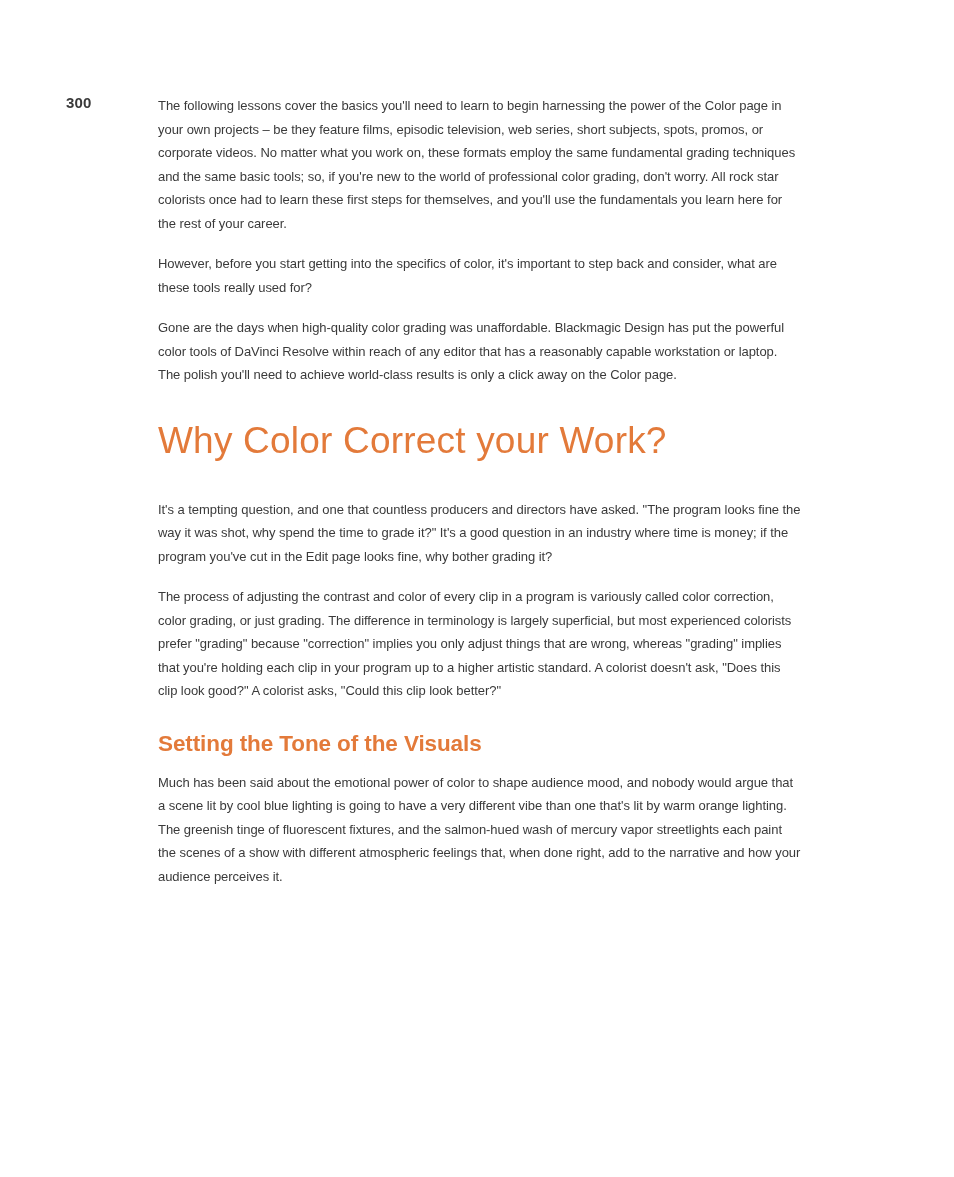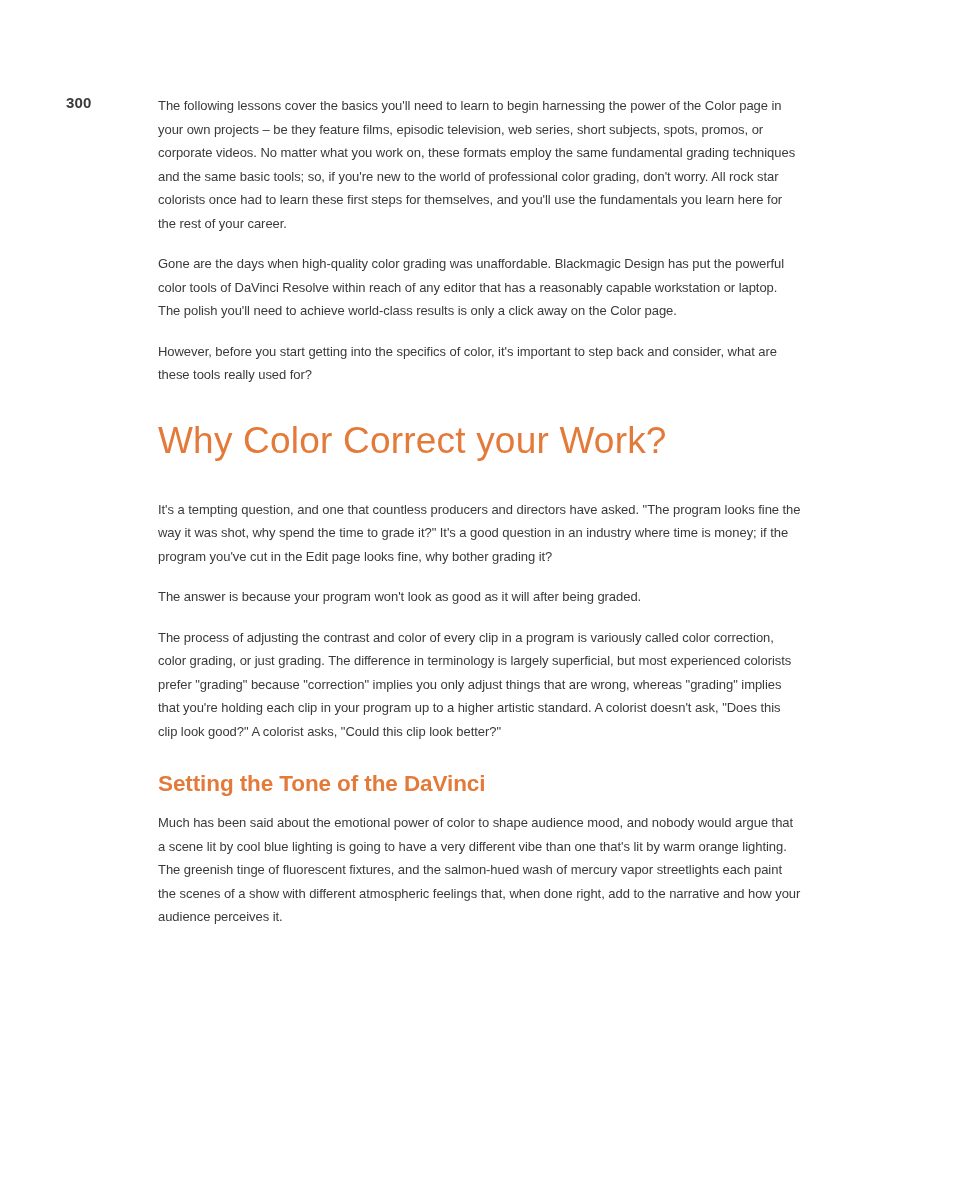--- a/index.html
+++ b/index.html
@@ -56,27 +56,26 @@
 </head>
 <body>
 
 <div class="page">
 
   <div class="page-number-col">300</div>
 
   <div class="body-col">
 
     <p class="para">The following lessons cover the basics you'll need to learn to begin harnessing the power of the Color page in your own projects – be they feature films, episodic television, web series, short subjects, spots, promos, or corporate videos. No matter what you work on, these formats employ the same fundamental grading techniques and the same basic tools; so, if you're new to the world of professional color grading, don't worry. All rock star colorists once had to learn these first steps for themselves, and you'll use the fundamentals you learn here for the rest of your career.</p>
+    <p class="para">However, before you start getting into the specifics of color, it's important to step back and consider, what are these tools really used for?</p>
     <p class="para">Gone are the days when high-quality color grading was unaffordable. Blackmagic Design has put the powerful color tools of DaVinci Resolve within reach of any editor that has a reasonably capable workstation or laptop. The polish you'll need to achieve world-class results is only a click away on the Color page.</p>
-    <p class="para">However, before you start getting into the specifics of color, it's important to step back and consider, what are these tools really used for?</p>
 
     <h1 class="h1">Why Color Correct your Work?</h1>
 
     <p class="para">It's a tempting question, and one that countless producers and directors have asked. "The program looks fine the way it was shot, why spend the time to grade it?" It's a good question in an industry where time is money; if the program you've cut in the Edit page looks fine, why bother grading it?</p>
-    <p class="para">The answer is because your program won't look as good as it will after being graded.</p>
     <p class="para">The process of adjusting the contrast and color of every clip in a program is variously called color correction, color grading, or just grading. The difference in terminology is largely superficial, but most experienced colorists prefer "grading" because "correction" implies you only adjust things that are wrong, whereas "grading" implies that you're holding each clip in your program up to a higher artistic standard. A colorist doesn't ask, "Does this clip look good?" A colorist asks, "Could this clip look better?"</p>
 
-    <h2 class="h2">Setting the Tone of the DaVinci</h2>
+    <h2 class="h2">Setting the Tone of the Visuals</h2>
 
     <p class="para">Much has been said about the emotional power of color to shape audience mood, and nobody would argue that a scene lit by cool blue lighting is going to have a very different vibe than one that's lit by warm orange lighting. The greenish tinge of fluorescent fixtures, and the salmon-hued wash of mercury vapor streetlights each paint the scenes of a show with different atmospheric feelings that, when done right, add to the narrative and how your audience perceives it.</p>
 
   </div>
 </div>
 
 </body></html>

